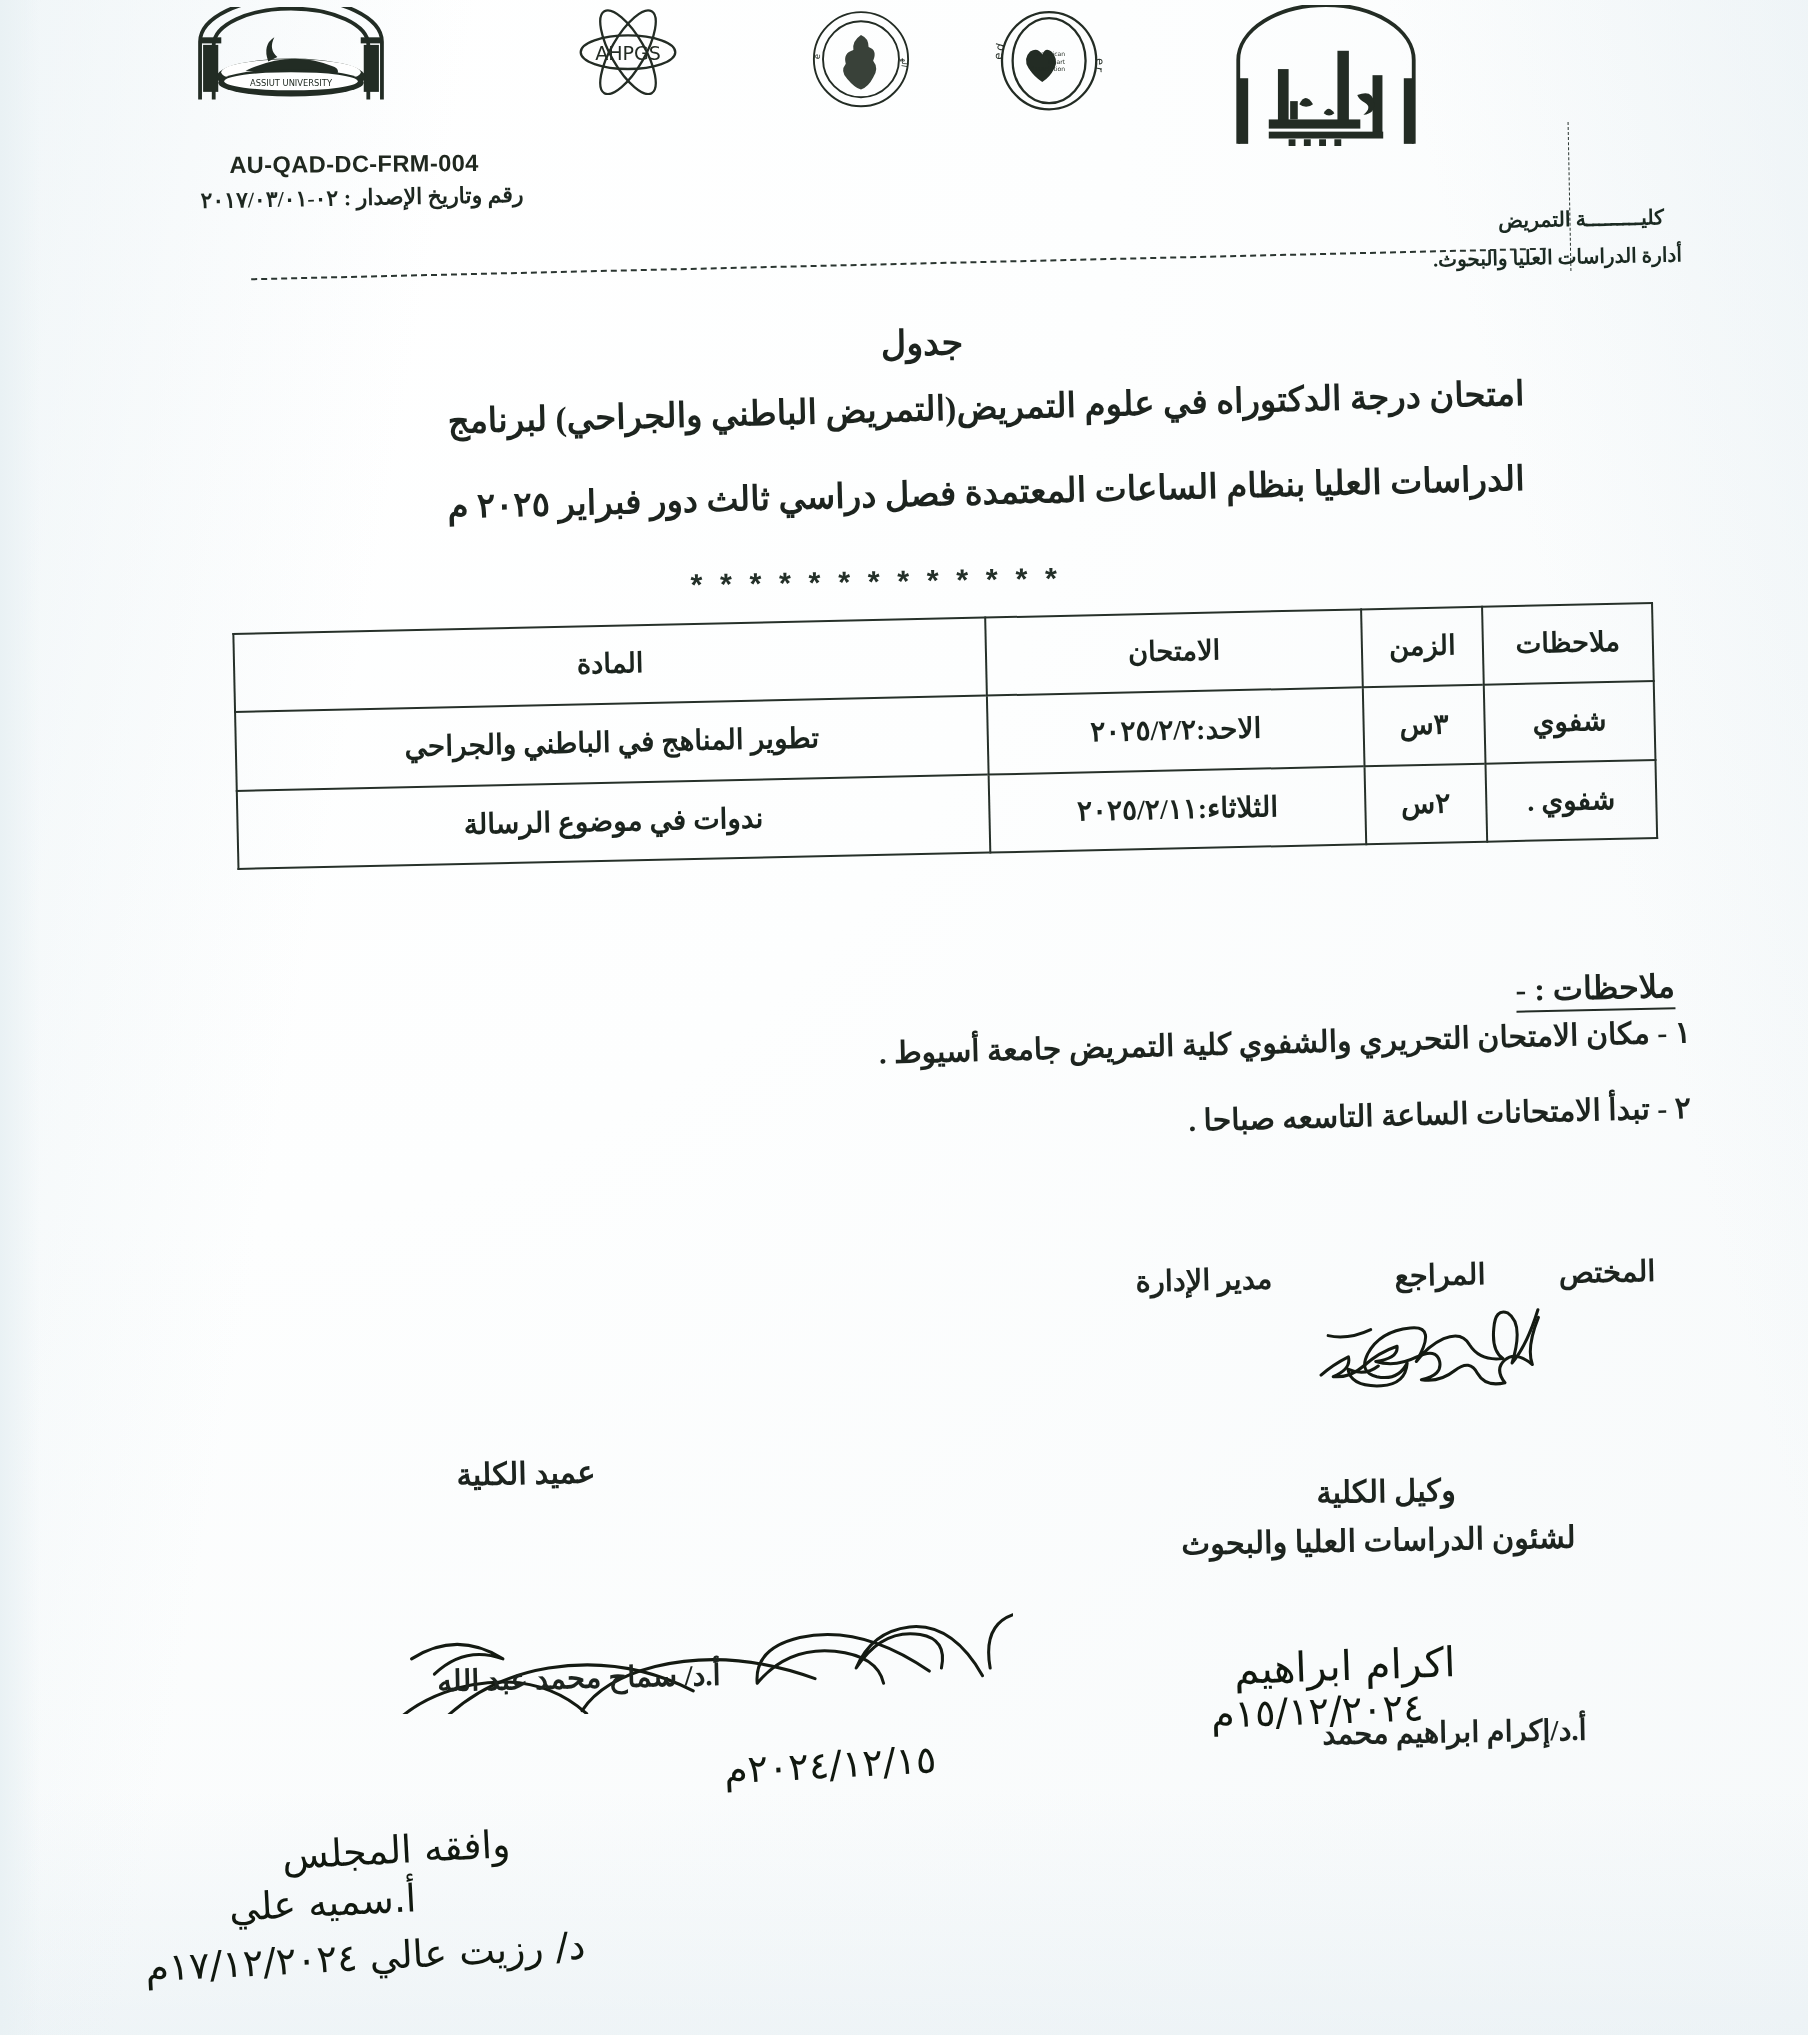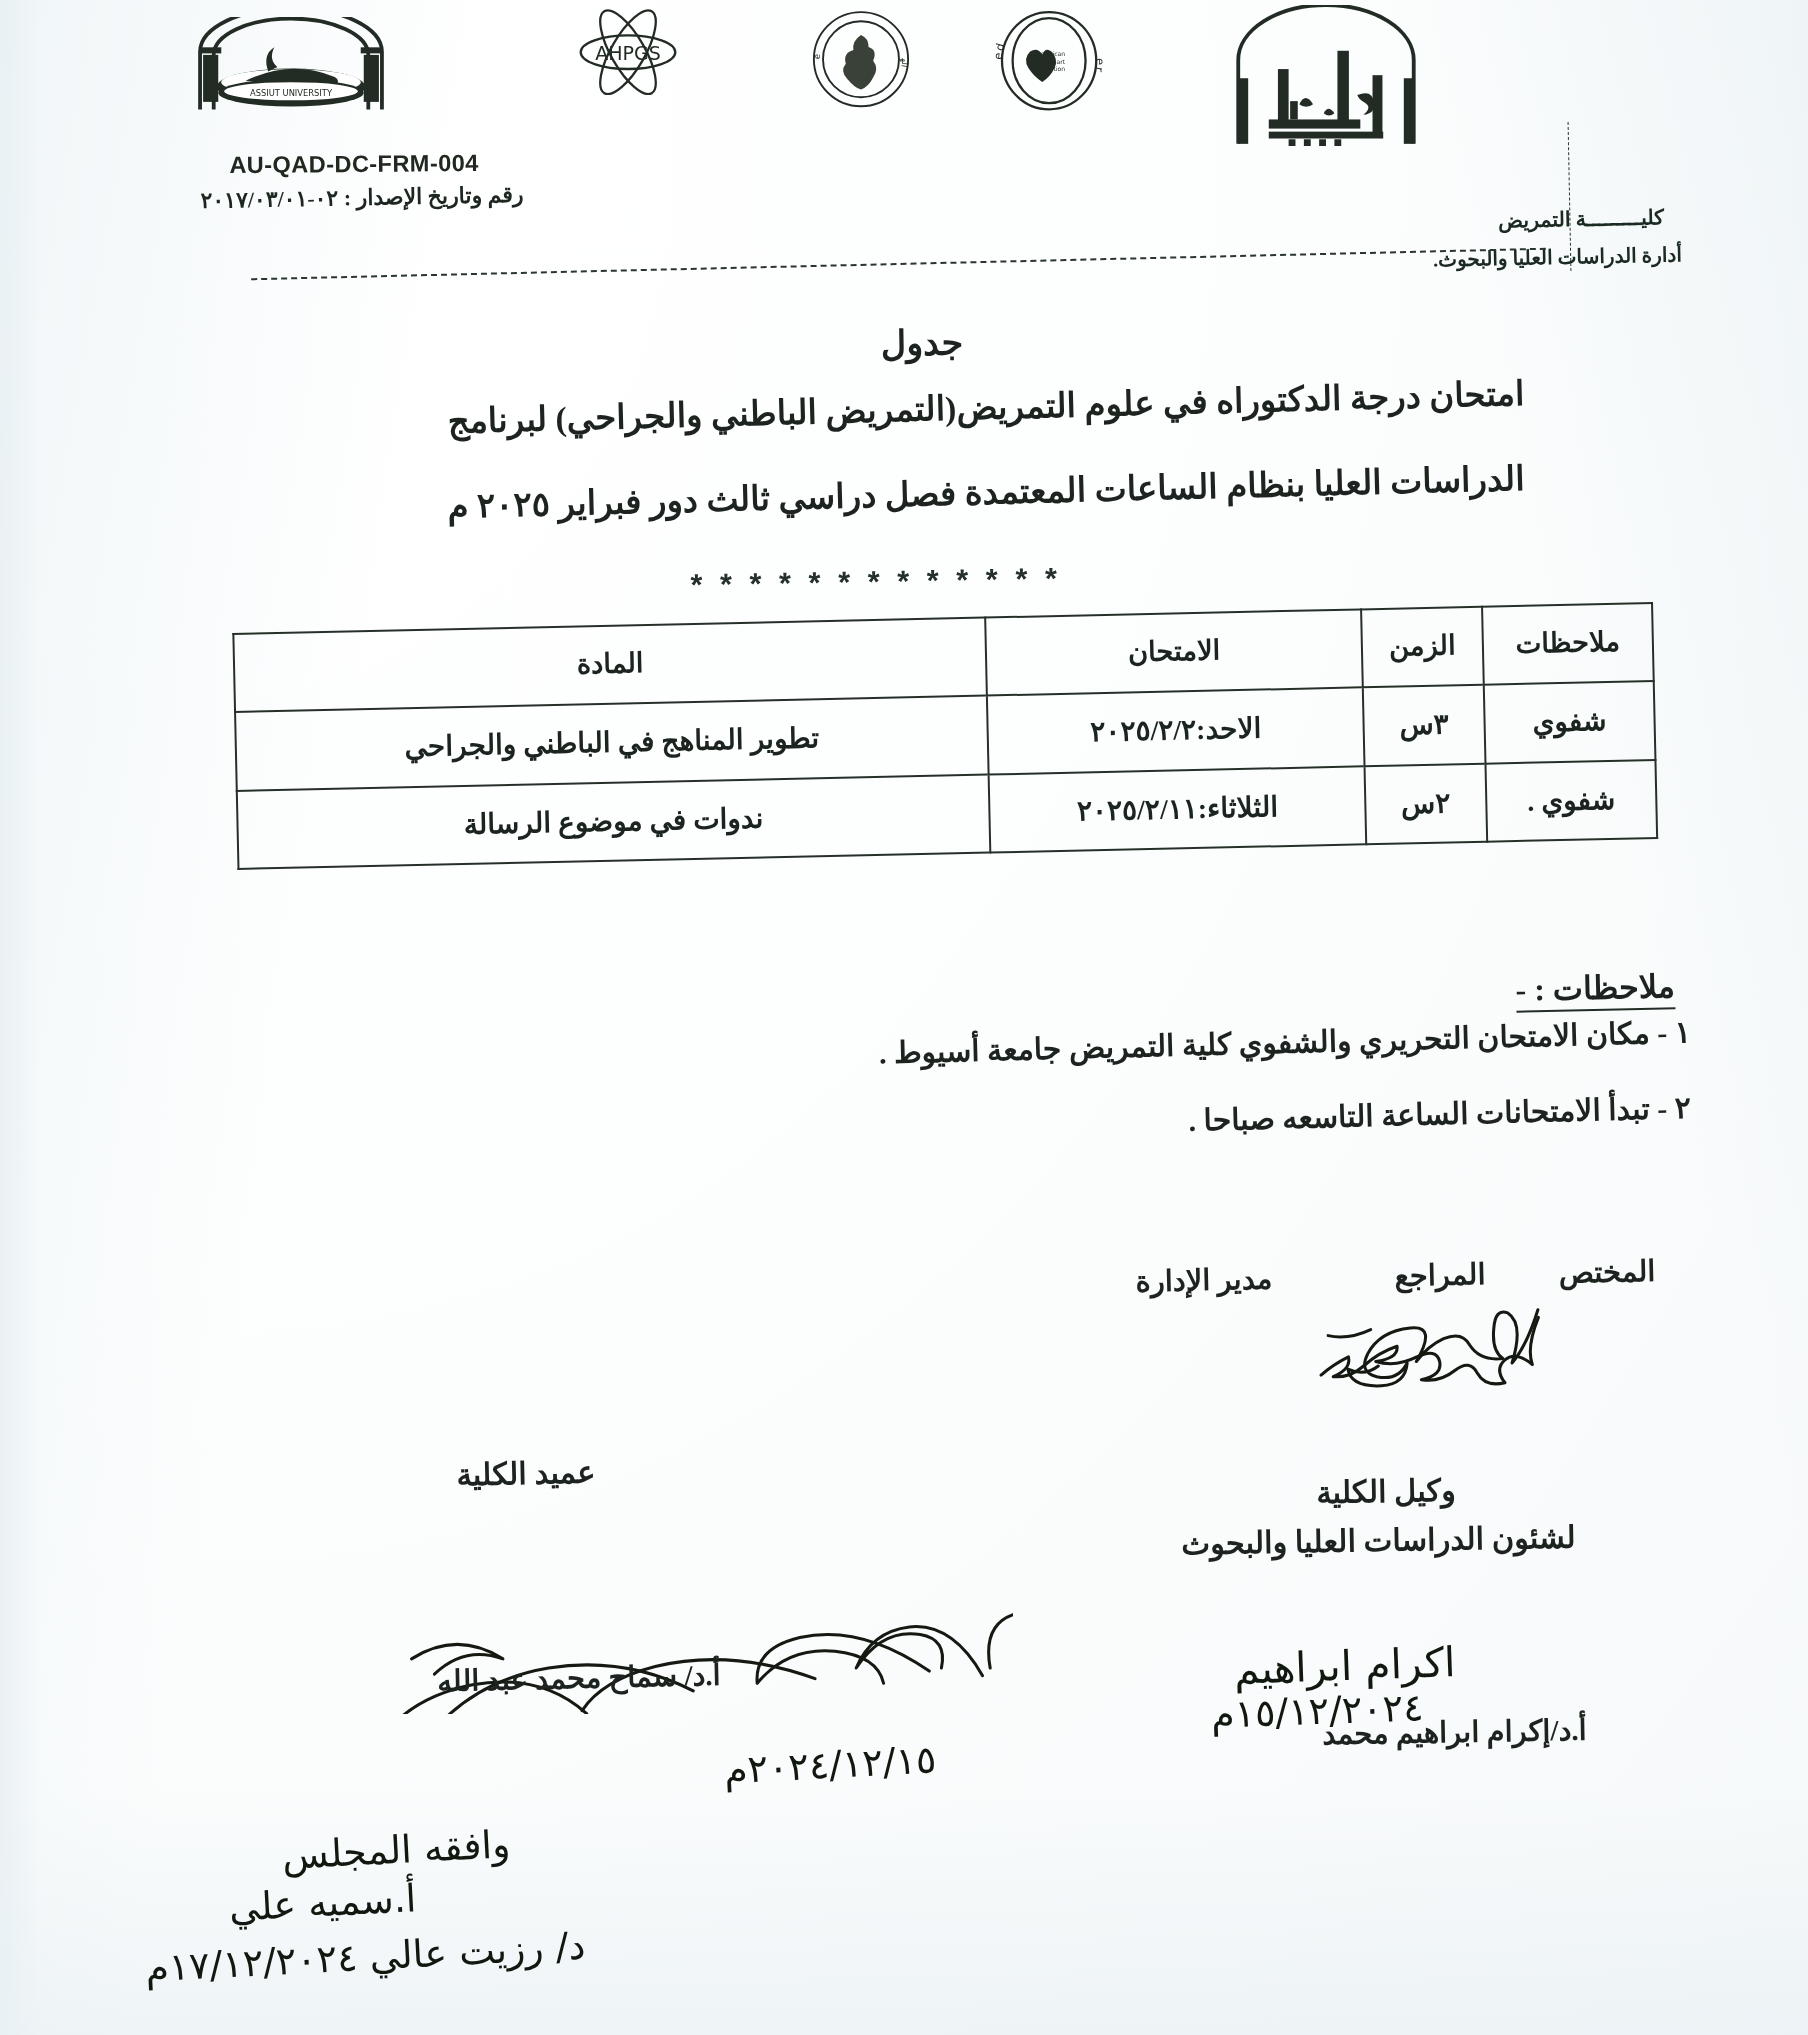--- a/index.html
+++ b/index.html
@@ -17,21 +17,21 @@
     background:
       linear-gradient(100deg, rgba(228,238,242,.55) 0%, rgba(255,255,255,0) 22%),
       linear-gradient(255deg, rgba(226,236,241,.45) 0%, rgba(255,255,255,0) 18%),
       linear-gradient(0deg, rgba(222,233,239,.40) 0%, rgba(255,255,255,0) 12%);
     pointer-events:none;
   }
   
   .abs{position:absolute;}
 
   
-  #logo-au{left:154px;top:17px;width:274px;height:97px;}
+  #logo-au{left:154px;top:7px;width:274px;height:97px;}
   #logo-au svg{width:100%;height:100%;}
   #logo-ahpgs{left:567px;top:7.6px;width:122px;height:88px;}
   #logo-naqaae{left:785px;top:6.1px;width:152px;height:107px;}
   #logo-ahatc{left:983px;top:9.1px;width:133px;height:103px;}
   #logo-assiut{left:1223px;top:4.6px;width:206px;height:141px;}
 
   .formcode{
     left:194px;top:151px;width:320px;text-align:center;
     font-family:"Liberation Sans","DejaVu Sans",sans-serif;
     font-weight:700;font-size:23.6px;letter-spacing:0.4px;color:#20281f;

